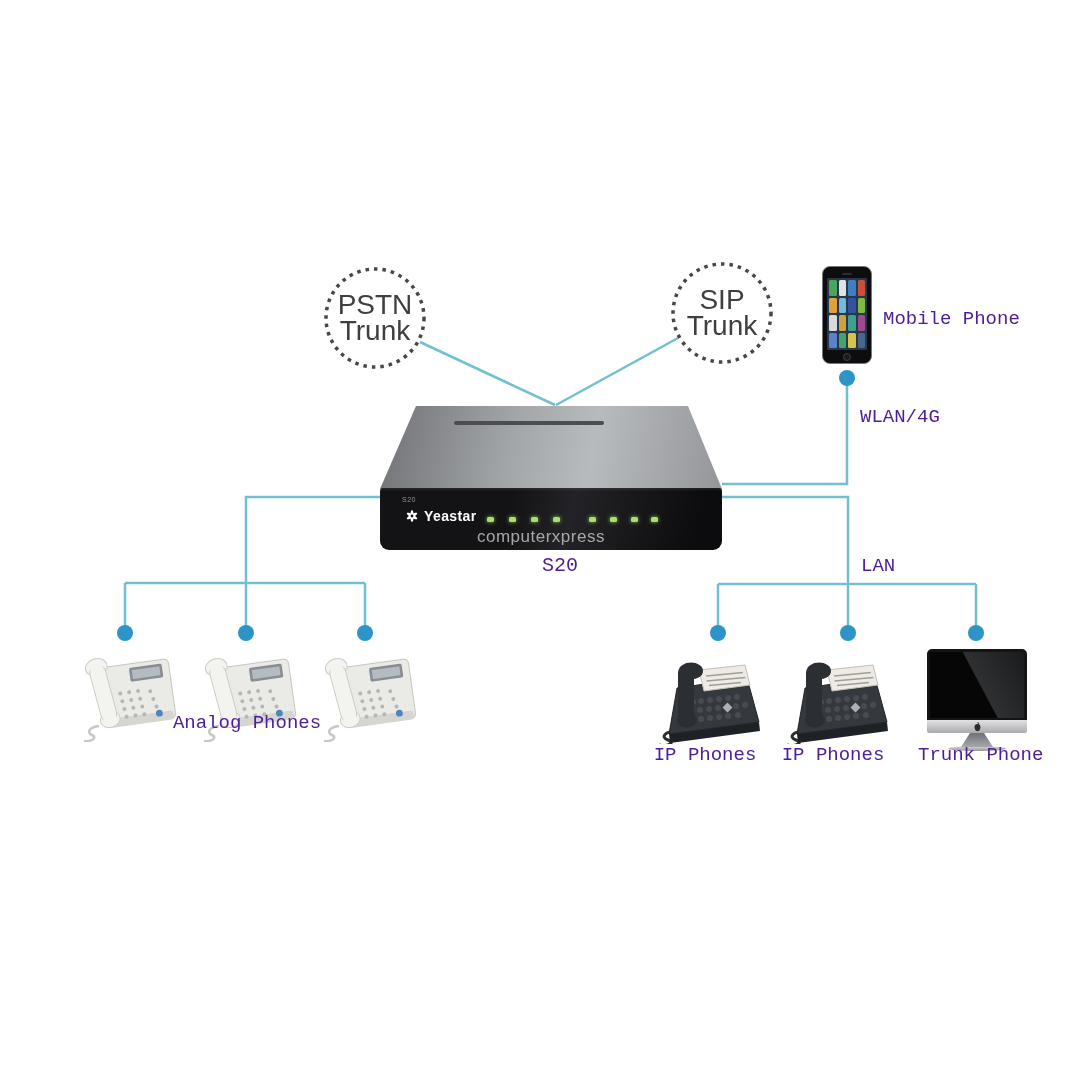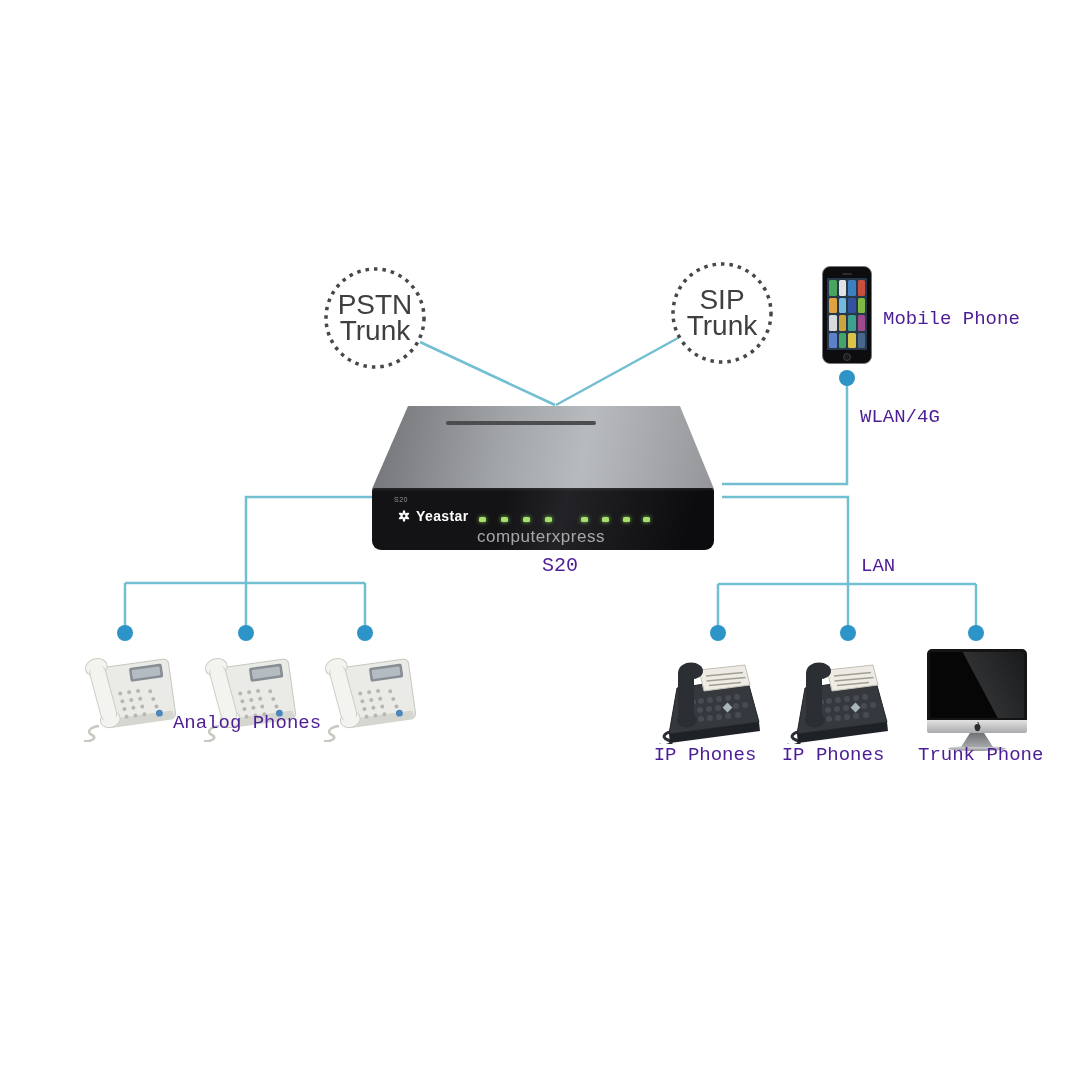--- a/index.html
+++ b/index.html
@@ -16,21 +16,21 @@
     position:absolute; left:0; top:0; right:0; bottom:0;
     display:flex; flex-direction:column; align-items:center; justify-content:center;
     font-size:28px; line-height:26px; color:#3f3f3f;
   }
 
   
   .lbl { position:absolute; z-index:4; font-size:19px; color:#4c1d95; white-space:nowrap;font-family:Liberation Mono, monospace; }
   .lbl.center { text-align:center; }
 
   
-  .pbx { position:absolute; left:372px; top:402px; width:342px; height:148px; z-index:3; }
+  .pbx { position:absolute; left:380px; top:402px; width:342px; height:148px; z-index:3; }
   .pbx-top {
     position:absolute; left:0; top:0; width:342px; height:87px;
     clip-path:polygon(36px 4px, 308px 4px, 342px 87px, 0px 87px);
     background:linear-gradient(100deg,#707275 0%,#a2a5a8 38%,#b8bbbd 62%,#94969a 100%);
   }
   .pbx-slot { position:absolute; left:74px; top:19px; width:150px; height:4px; border-radius:2px; background:#4b4d4f; }
   .pbx-front {
     position:absolute; left:0; top:86px; width:342px; height:62px;
     border-radius:3px 3px 9px 9px;
     background:linear-gradient(103deg,#131315 38%,#232327 55%,#0c0c0e 92%);

